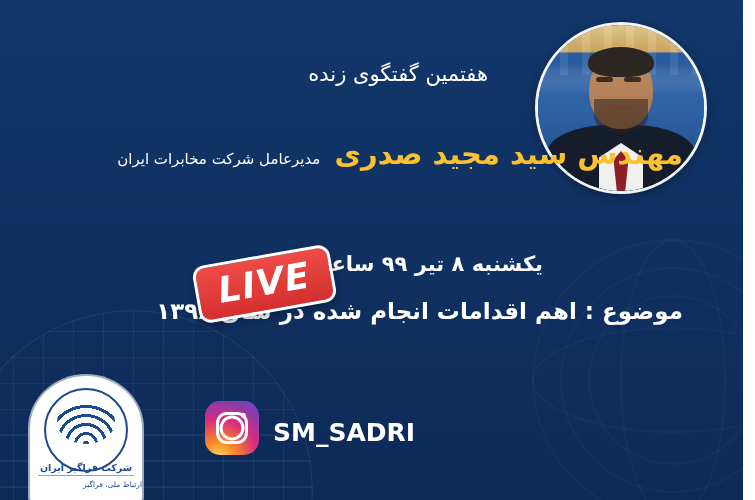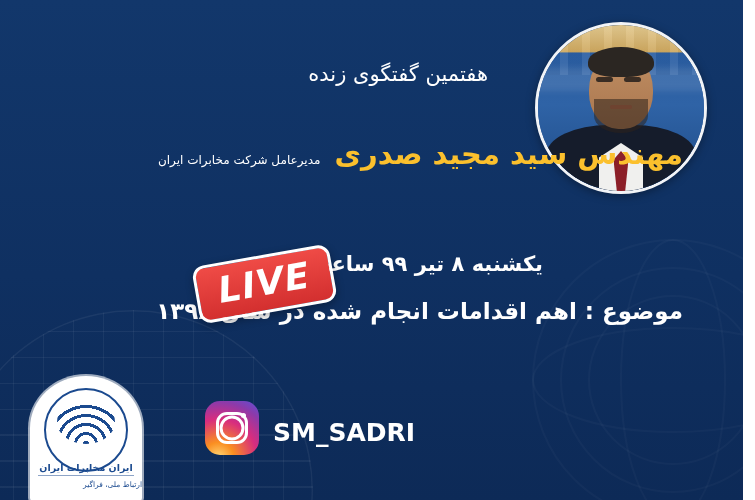--- a/index.html
+++ b/index.html
@@ -204,21 +204,21 @@
     gap: 14px;
     white-space: nowrap;
   }
   .name {
     color: #fbc02d;
     font-size: 29px;
     font-weight: bold;
   }
   .role {
     color: #ffffff;
-    font-size: 12px;
+    font-size: 15px;
   }
   .date-line {
     position: absolute;
     top: 252px;
     right: 200px;
     color: #ffffff;
     font-size: 21px;
     font-weight: bold;
     white-space: nowrap;
   }
@@ -417,18 +417,18 @@
     <span class="insta-icon">
       <span class="sq"></span>
       <span class="circ"></span>
       <span class="dot"></span>
     </span>
   </div>
 
   <div class="logo">
     <div class="ring"></div>
     <div class="wave"></div>
-    <div class="txt1">ایران مخابرات ایران</div>
+    <div class="txt1">شرکت فراگیر ایران</div>
     <div class="bar"></div>
     <div class="txt2">ارتباط ملی، فراگیر</div>
   </div>
 
 </div>
 
 </body></html>

